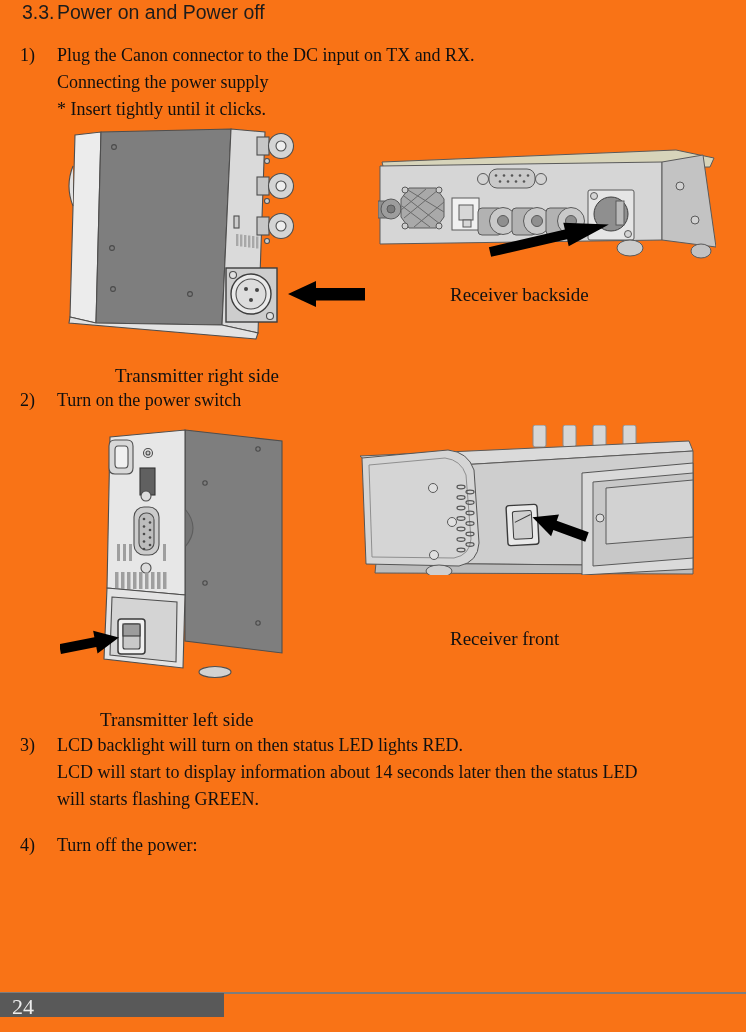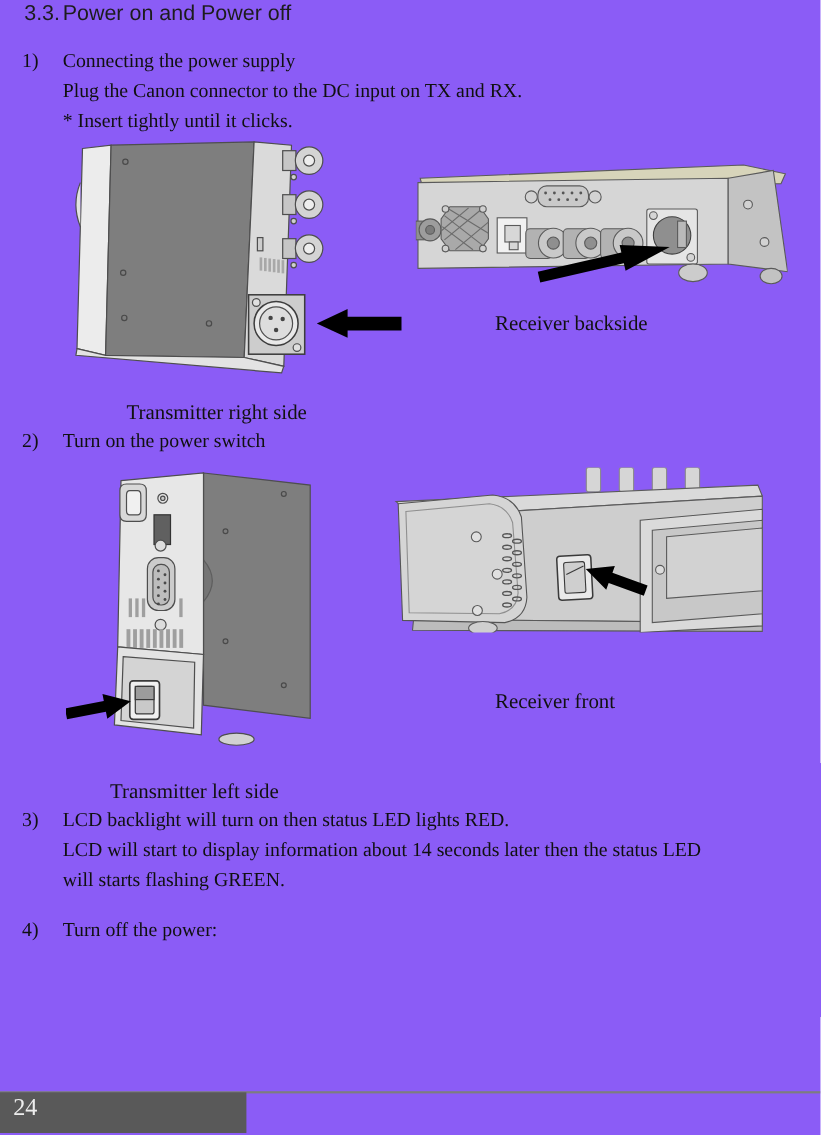--- a/index.html
+++ b/index.html
@@ -1,59 +1,59 @@
 <!DOCTYPE html>
 <html><head>
 <meta charset="utf-8">
 <style>
   html,body{margin:0;padding:0;background:#ffffff;}
   .page{
-    position:relative;width:746px;height:1032px;background:#8b5cf6;
+    position:relative;width:746px;height:1032px;background:#f97316;
     font-family:"Liberation Serif", serif;color:#161616;overflow:hidden;
   }
   .heading{
     position:absolute;left:22px;top:1px;
     font-family:"Liberation Sans", sans-serif;font-size:19.5px;font-weight:400;
     color:#1c1c1c;white-space:nowrap;
   }
   .heading .hnum{display:inline-block;min-width:35px;}
   .step{position:absolute;left:0;font-size:18px;line-height:27px;color:#101010;}
   .step .num{position:absolute;left:20px;top:0;}
   .step .lines{position:absolute;left:57px;top:0;width:689px;}
   .step .lines div{white-space:nowrap;height:27px;}
   .fig{position:absolute;}
   .figcap{
     position:absolute;font-size:19px;color:#111111;white-space:nowrap;
     font-family:"Liberation Serif", serif;
     margin-top:24px;
   }
   .footer-line{position:absolute;left:0;top:992px;width:746px;height:2px;background:#7d7d7d;}
   .footer-bar{
-    position:absolute;left:0;top:993px;width:224px;height:37px;background:#595959;
+    position:absolute;left:0;top:993px;width:224px;height:24px;background:#595959;
   }
   .footer-bar .pg{
     position:absolute;left:12px;top:1px;font-size:22px;color:#ededed;
     font-family:"Liberation Serif", serif;
   }
   svg{display:block;}
 </style>
 </head>
 <body>
 
 <div class="page">
 
   <div class="heading">
     <span class="hnum">3.3.</span><span>Power on and Power off</span>
   </div>
 
   <div class="step" style="top:42px">
     <div class="num">1)</div>
     <div class="lines">
+      <div>Plug the Canon connector to the DC input on TX and RX.</div>
       <div>Connecting the power supply</div>
-      <div>Plug the Canon connector to the DC input on TX and RX.</div>
       <div>* Insert tightly until it clicks.</div>
     </div>
   </div>
 
   <div class="fig" style="left:60px;top:128px">
     <svg width="310" height="212" viewBox="0 0 310 212">
       <g stroke="#4e4e4e" stroke-width="1.1">
         <polygon points="15,7 41,4 36,195 10,189" fill="#ececec"></polygon>
         <path d="M13,38 q-8,20 0,40" fill="#e2e2e2"></path>
         <polygon points="41,4 171,1 162,197 36,195" fill="#7e7e7e"></polygon>

